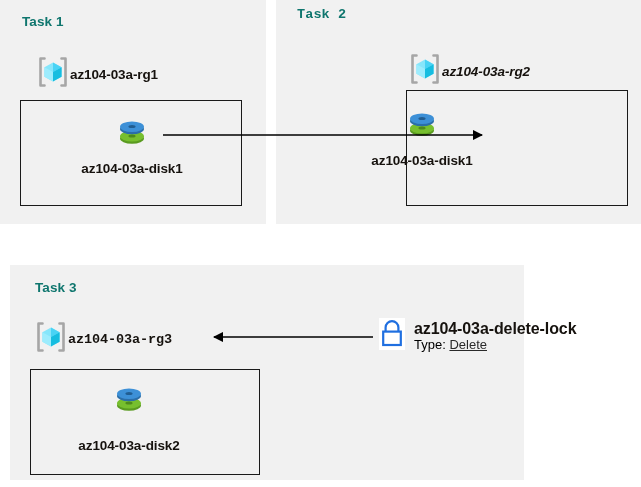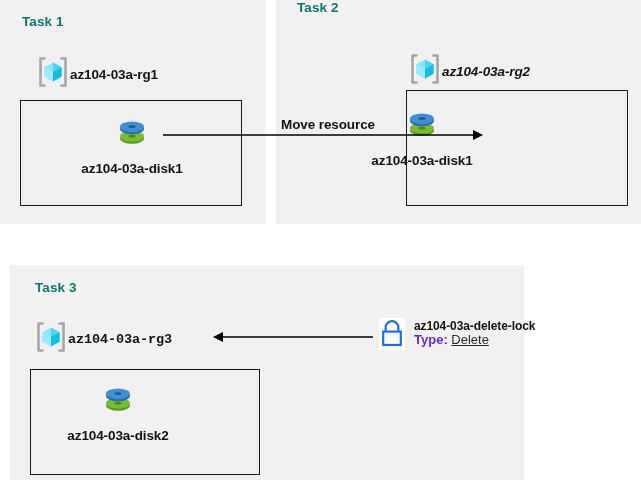--- a/index.html
+++ b/index.html
@@ -34,21 +34,21 @@
 
   .task-title {
     position: absolute;
     font-size: 13.5px;
     font-weight: bold;
     color: #0f766e;
     letter-spacing: 0.1px;
     white-space: nowrap;
   }
   #title-task1 { left: 22px;  top: 14px; }
-  #title-task2 { left: 21px;  top: 0; }
+  #title-task2 { left: 21px;  top: 7px; font-family: Liberation Mono, monospace; }
   #title-task3 { left: 25px;  top: 15px; }
 
   
   .resource-box {
     position: absolute;
     border: 1.4px solid #1a1a1a;
     background: transparent;
     box-sizing: border-box;
   }
   #box-task1 { left: 20px;  top: 100px; width: 222px; height: 106px; }
@@ -76,21 +76,21 @@
   
   .disk-node {
     position: absolute;
     display: flex;
     flex-direction: column;
     align-items: center;
     white-space: nowrap;
   }
   #disk-node-task1 { left: 70px; top: 112px; width: 124px; }
   #disk-node-task2 { left: 84px; top: 104px; width: 124px; }
-  #disk-node-task3 { left: 46px; top: 114px; width: 124px; }
+  #disk-node-task3 { left: 57px; top: 114px; width: 124px; gap: 10px; }
 
   .disk-caption {
     margin-top: 5px;
     font-size: 13.5px;
     font-weight: bold;
     color: #16120e;
     letter-spacing: -0.1px;
   }
 
   
@@ -103,32 +103,32 @@
     gap: 9px;
     white-space: nowrap;
   }
   .lock-text-block {
     display: flex;
     flex-direction: column;
     line-height: 1.12;
     padding-top: 2px;
   }
   .lock-name {
-    font-size: 12px;
+    font-size: 16px;
     font-weight: bold;
     color: #16120e;
     letter-spacing: -0.1px;
   }
   .lock-type-line {
     font-size: 13px;
     color: #2a2a2a;
   }
   .lock-type-key {
-    font-weight: bold;
-    color: #6d28d9;
+    font-weight: normal;
+    color: #000000;
   }
   .lock-type-val { font-weight: normal; text-decoration: underline; }
 
   
   .connector {
     position: absolute;
     left: 0; top: 0;
     width: 641px; height: 487px;
     pointer-events: none;
   }
@@ -280,15 +280,14 @@
       </marker>
     </defs>
 
      Task2 box : move resource arrow --&gt;
     <line x1="163" y1="135" x2="482" y2="135" stroke="#000000" stroke-width="1.5" marker-end="url(#arrow-right)"></line>
 
      rg3 arrow (points left) --&gt;
     <line x1="373" y1="337" x2="214" y2="337" stroke="#000000" stroke-width="1.5" marker-end="url(#arrow-left)"></line>
   </svg>
 
-  <div class="move-label">Move resource</div>
 
 </div>
 
 </body></html>

